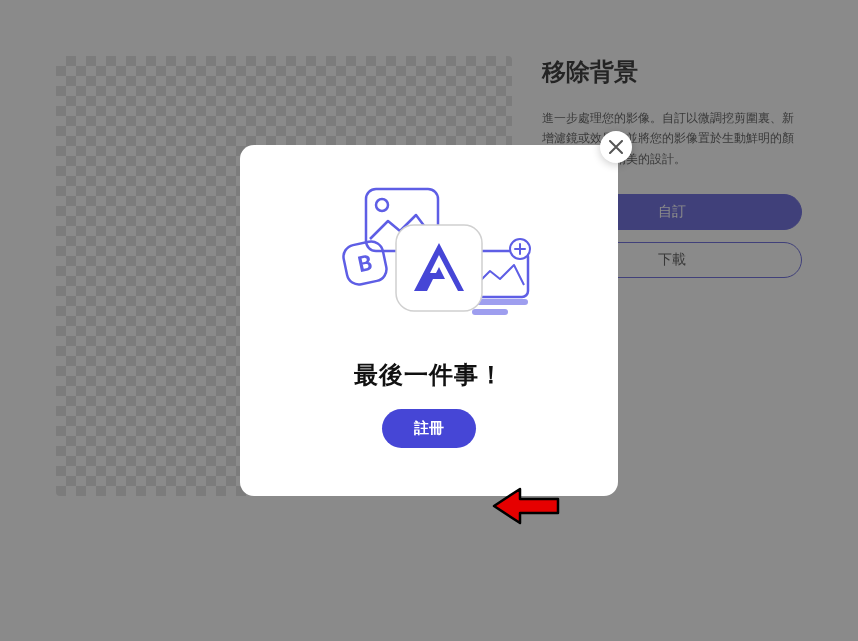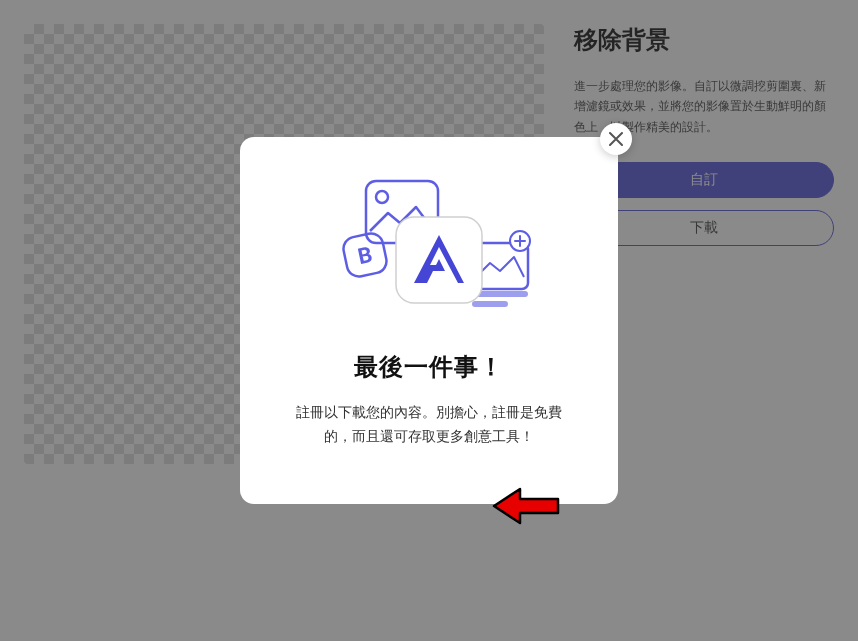--- a/index.html
+++ b/index.html
@@ -7,21 +7,21 @@
       width: 858px;
       height: 641px;
       font-family: -apple-system, BlinkMacSystemFont, "Segoe UI", Roboto, "Microsoft JhengHei", sans-serif;
       background: #fff;
       position: relative;
       overflow: hidden;
     }
     .page-container {
       width: 100%;
       height: 100%;
-      padding: 24px;
+      padding: 56px;
       display: flex;
       gap: 30px;
     }
     .image-panel {
       flex: 1;
       max-width: 540px;
       height: 440px;
       background-image:
         linear-gradient(45deg, #ddd 25%, transparent 25%),
         linear-gradient(-45deg, #ddd 25%, transparent 25%),
@@ -186,19 +186,19 @@
         <rect x="158" y="128" width="36" height="6" rx="3" fill="#5E5EE5" opacity="0.6"></rect>
         <circle cx="206" cy="68" r="10" fill="#fff" stroke="#5E5EE5" stroke-width="2"></circle>
         <path d="M206 63 L206 73 M201 68 L211 68" stroke="#5E5EE5" stroke-width="2" stroke-linecap="round"></path>
 
         <rect x="82" y="44" width="86" height="86" rx="18" fill="#fff" stroke="#d0d0d0" stroke-width="1.5"></rect>
         <path d="M125 62 L100 110 L113 110 L119 98 L131 98 L125 86 L122 92 L116 92 L125 74 L144 110 L150 110 Z" fill="#4646d6"></path>
       </svg>
     </div>
 
     <h2 class="modal-title">最後一件事！</h2>
-    <p class="modal-body">註冊以下載您的內容。別擔心，註冊是免費的，而且還可存取更多創意工具！</p>
+    <button class="signup-btn">註冊</button>
   </div>
 </div>
 
 <svg class="red-arrow" width="70" height="42" viewBox="0 0 70 42">
   <path d="M68 14 L30 14 L30 4 L4 21 L30 38 L30 28 L68 28 Z" fill="#e60000" stroke="#000" stroke-width="2.5" stroke-linejoin="round"></path>
 </svg>
 
 </body></html>

